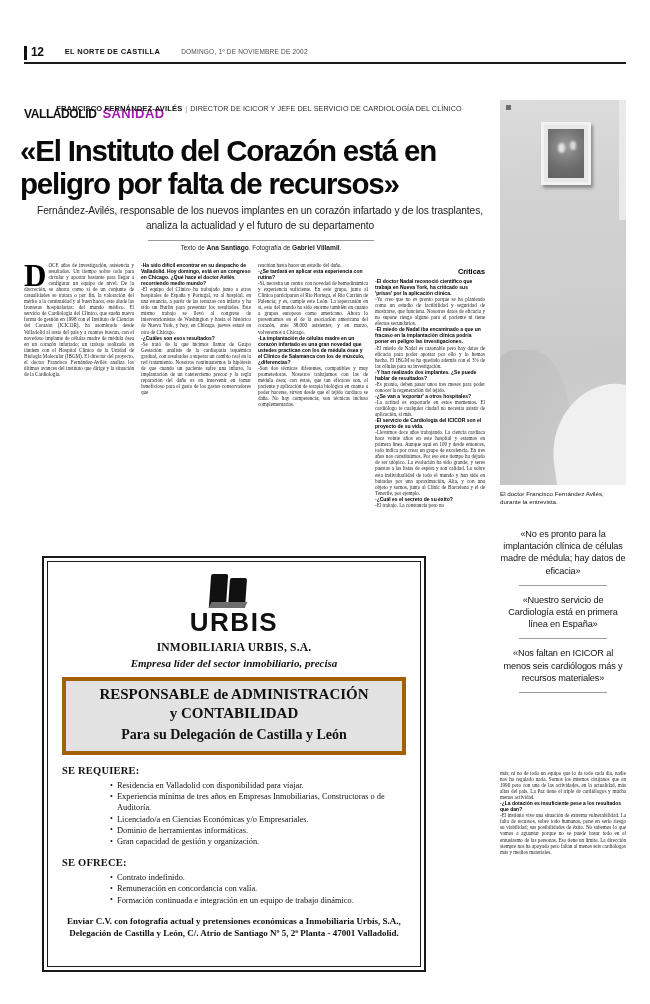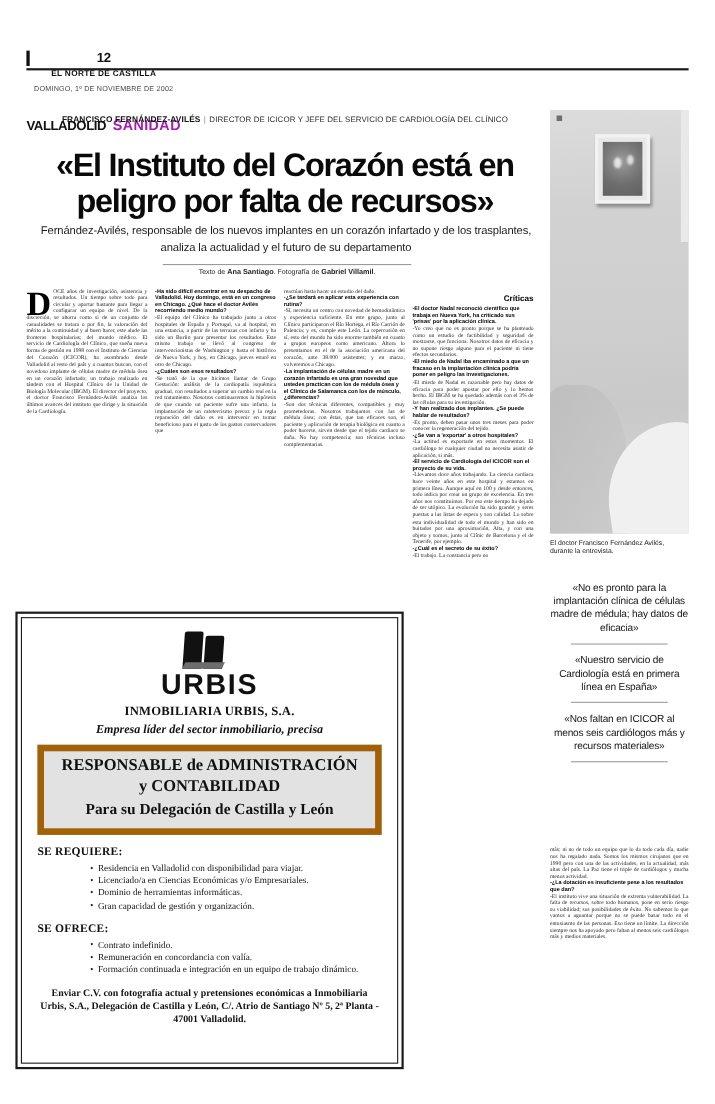--- a/index.html
+++ b/index.html
@@ -7,38 +7,38 @@
     width:650px;height:1004px;position:relative;overflow:hidden;
     font-family:"Liberation Sans", sans-serif;
     color:#111;
   }
   .page{position:absolute;inset:0;background:#fff;}
 
   
   .masthead{position:absolute;left:24px;top:46px;width:602px;height:18px;}
   .mast-rule{position:absolute;left:0;top:16px;width:602px;height:2px;background:#1a1a1a;}
   .mast-bar{position:absolute;left:0;top:0;width:3px;height:14px;background:#111;}
-  .mast-row{position:absolute;left:7px;top:0;display:flex;align-items:center;gap:3px;flex-direction:column;}
+  .mast-row{position:absolute;left:7px;top:0;display:flex;align-items:flex-start;gap:21px;}
   .folio{font-weight:bold;font-size:12px;line-height:12px;letter-spacing:-0.3px;}
   .paper-name{font-weight:bold;font-size:7.5px;line-height:12px;letter-spacing:0.3px;}
   .issue-date{font-size:6.5px;line-height:12px;color:#4a4a4a;letter-spacing:0.2px;}
 
   .sectionline{position:absolute;left:24px;top:66px;width:602px;height:20px;}
   .sec-city{font-weight:bold;font-size:12px;line-height:18px;letter-spacing:-0.4px;color:#111;margin-top:39px;}
   .sec-topic{font-weight:bold;font-size:13px;line-height:18px;letter-spacing:0.4px;color:#a21caf;margin-left:6px;}
   .sectionline .row{display:flex;align-items:baseline;}
 
   
   .kicker{position:absolute;left:24px;top:104px;width:470px;text-align:center;
      font-size:7.2px;line-height:9px;letter-spacing:0.1px;}
   .kicker b{font-size:7.6px;letter-spacing:0.1px;}
   .kicker .sep{color:#8a8a8a;margin:0 3px;}
   .kicker .role{color:#2b2b2b;}
 
-  .headline{position:absolute;left:20px;top:114px;width:478px;text-align:center;
+  .headline{position:absolute;left:20px;top:114px;width:478px;text-align:left;
     font-weight:bold;font-size:29.5px;line-height:33px;letter-spacing:-1.2px;color:#0a0a0a;}
 
   .standfirst{position:absolute;left:34px;top:204px;width:452px;text-align:center;
     font-size:10.2px;line-height:14.5px;color:#1c1c1c;letter-spacing:-0.1px;}
 
   .credit-wrap{position:absolute;left:148px;top:240px;width:226px;text-align:center;}
   .credit-rule{width:226px;height:1px;background:#9a9a9a;margin-bottom:3px;}
   .credit{font-size:6.4px;line-height:8px;color:#222;}
   .credit b{font-size:6.6px;}
 
@@ -82,36 +82,36 @@
   .pull{text-align:center;font-size:9.2px;line-height:12.2px;color:#141414;letter-spacing:-0.15px;}
   .pull-rule{width:88px;height:1px;background:#9d9d9d;margin:8px auto 8px auto;}
 
   .tailcol{position:absolute;left:500px;top:770px;width:126px;}
   .tailcol p{margin:0;font-family:"Liberation Serif", serif;font-size:5.1px;line-height:6.05px;
      text-align:justify;color:#1d1d1d;}
   .tailcol p.q{font-family:"Liberation Sans", sans-serif;font-weight:bold;font-size:5.0px;
      line-height:6.05px;text-align:left;color:#000;}
 
   
-  .ad{position:absolute;left:14px;top:556px;width:353px;height:416px;
+  .ad{position:absolute;left:42px;top:556px;width:384px;height:416px;
      border:2px solid #1a1a1a;background:#fff;box-sizing:border-box;}
   .ad-inner{position:absolute;inset:3px;border:1px solid #1a1a1a;box-sizing:border-box;padding:10px 14px;}
   .logo{display:flex;flex-direction:column;align-items:center;margin-top:2px;}
   .logo-mark{width:52px;height:34px;position:relative;}
   .logo-mark i{position:absolute;bottom:0;width:17px;background:#111;display:block;
      border-radius:2px 2px 0 0;}
   .logo-mark i.a{left:2px;height:34px;transform:skewX(-4deg);}
   .logo-mark i.b{left:21px;height:30px;transform:skewX(-4deg);}
   .logo-mark i.c{left:2px;bottom:0;height:6px;width:36px;background:#6d6d6d;transform:skewX(-26deg);border-radius:0;}
   .logo-word{font-weight:bold;font-size:26px;line-height:27px;letter-spacing:1.5px;margin-top:1px;}
   .ad-company{text-align:center;font-family:"Liberation Serif", serif;font-weight:bold;
      font-size:11.5px;line-height:15px;margin-top:4px;letter-spacing:0.2px;}
   .ad-tag{text-align:center;font-family:"Liberation Serif", serif;font-style:italic;font-weight:bold;
      font-size:11px;line-height:15px;margin-top:1px;}
-  .ad-box{margin-top:6px;border:6px solid #a16207;background:#e2e2e2;padding:4px 2px 6px 2px;text-align:center;}
+  .ad-box{margin-top:6px;border:4px solid #a16207;background:#e2e2e2;padding:4px 2px 6px 2px;text-align:center;}
   .ad-box .l1{font-family:"Liberation Serif", serif;font-weight:bold;font-size:15px;line-height:19px;}
   .ad-box .l2{font-family:"Liberation Serif", serif;font-weight:bold;font-size:15px;line-height:19px;}
   .ad-box .l3{font-family:"Liberation Serif", serif;font-weight:bold;font-size:14px;line-height:20px;margin-top:2px;}
   .ad-h{font-family:"Liberation Serif", serif;font-weight:bold;font-size:10.5px;line-height:14px;
      margin-top:9px;letter-spacing:0.2px;}
   .ad-ul{margin:2px 0 0 0;padding:0 0 0 16px;list-style:none;}
   .ad-ul li{font-family:"Liberation Serif", serif;font-size:8.4px;line-height:11.2px;
      position:relative;padding-left:7px;margin-left:32px;}
   .ad-ul li:before{content:"\2022";position:absolute;left:0;top:-0.5px;font-size:8px;}
   .ad-foot{margin-top:9px;text-align:center;font-family:"Liberation Serif", serif;
@@ -232,20 +232,21 @@
 
       <div class="ad-box">
         <div class="l1">RESPONSABLE de ADMINISTRACIÓN</div>
         <div class="l2">y CONTABILIDAD</div>
         <div class="l3">Para su Delegación de Castilla y León</div>
       </div>
 
       <div class="ad-h">SE REQUIERE:</div>
       <ul class="ad-ul">
         <li>Residencia en Valladolid con disponibilidad para viajar.</li>
+        <li>Experiencia mínima de tres años en Empresas Inmobiliarias, Constructoras o de Auditoría.</li>
         <li>Licenciado/a en Ciencias Económicas y/o Empresariales.</li>
         <li>Dominio de herramientas informáticas.</li>
         <li>Gran capacidad de gestión y organización.</li>
       </ul>
 
       <div class="ad-h">SE OFRECE:</div>
       <ul class="ad-ul">
         <li>Contrato indefinido.</li>
         <li>Remuneración en concordancia con valía.</li>
         <li>Formación continuada e integración en un equipo de trabajo dinámico.</li>

